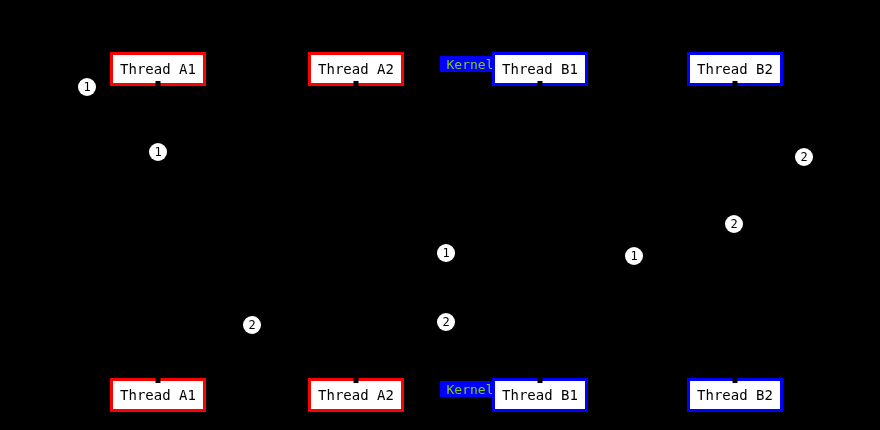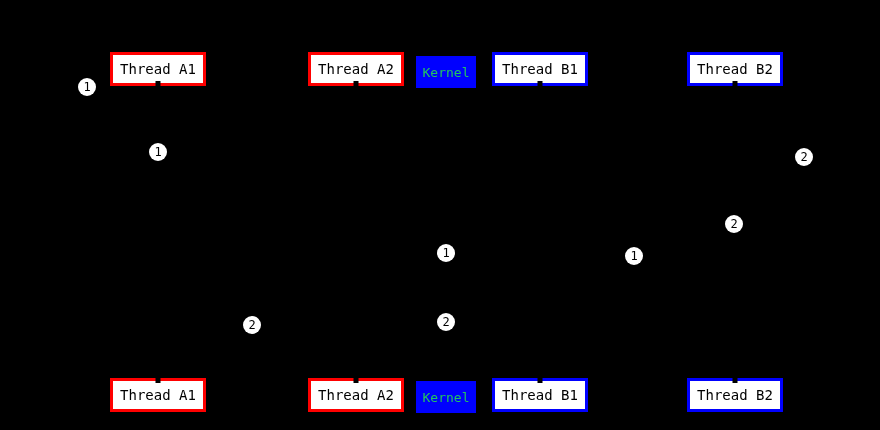--- a/index.html
+++ b/index.html
@@ -26,25 +26,26 @@
     display: flex;
     align-items: center;
     justify-content: center;
     font-size: 14px;
     white-space: nowrap;
   }
   .ebox.red  { border-color: #ff0000; }
   .ebox.blue { border-color: #0000ff; }
   .ebox.kernel {
     width: 60px;
-    height: 32px;
+    height: 16px;
     background: #0000ff;
     border: none;
-    color: #22c55e;
+    color: #84cc16;
     font-size: 13px;
+    margin-left: 24px;
   }
   
   .thread.row-top::after,
   .thread.row-bottom::after {
     content: "";
     position: absolute;
     left: 50%;
     transform: translateX(-50%);
     width: 5px;
     height: 5px;

